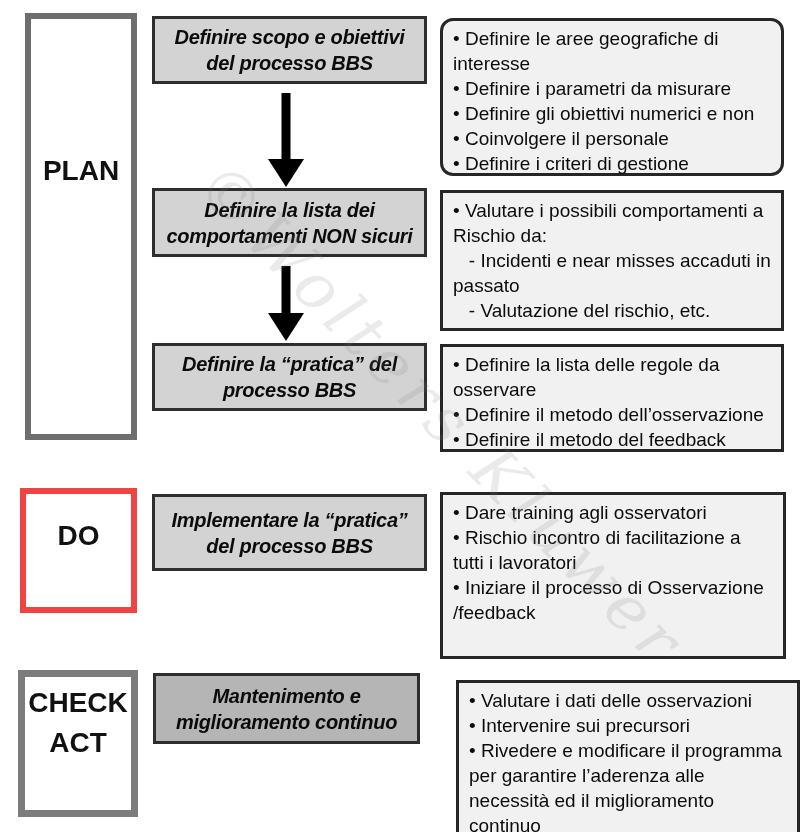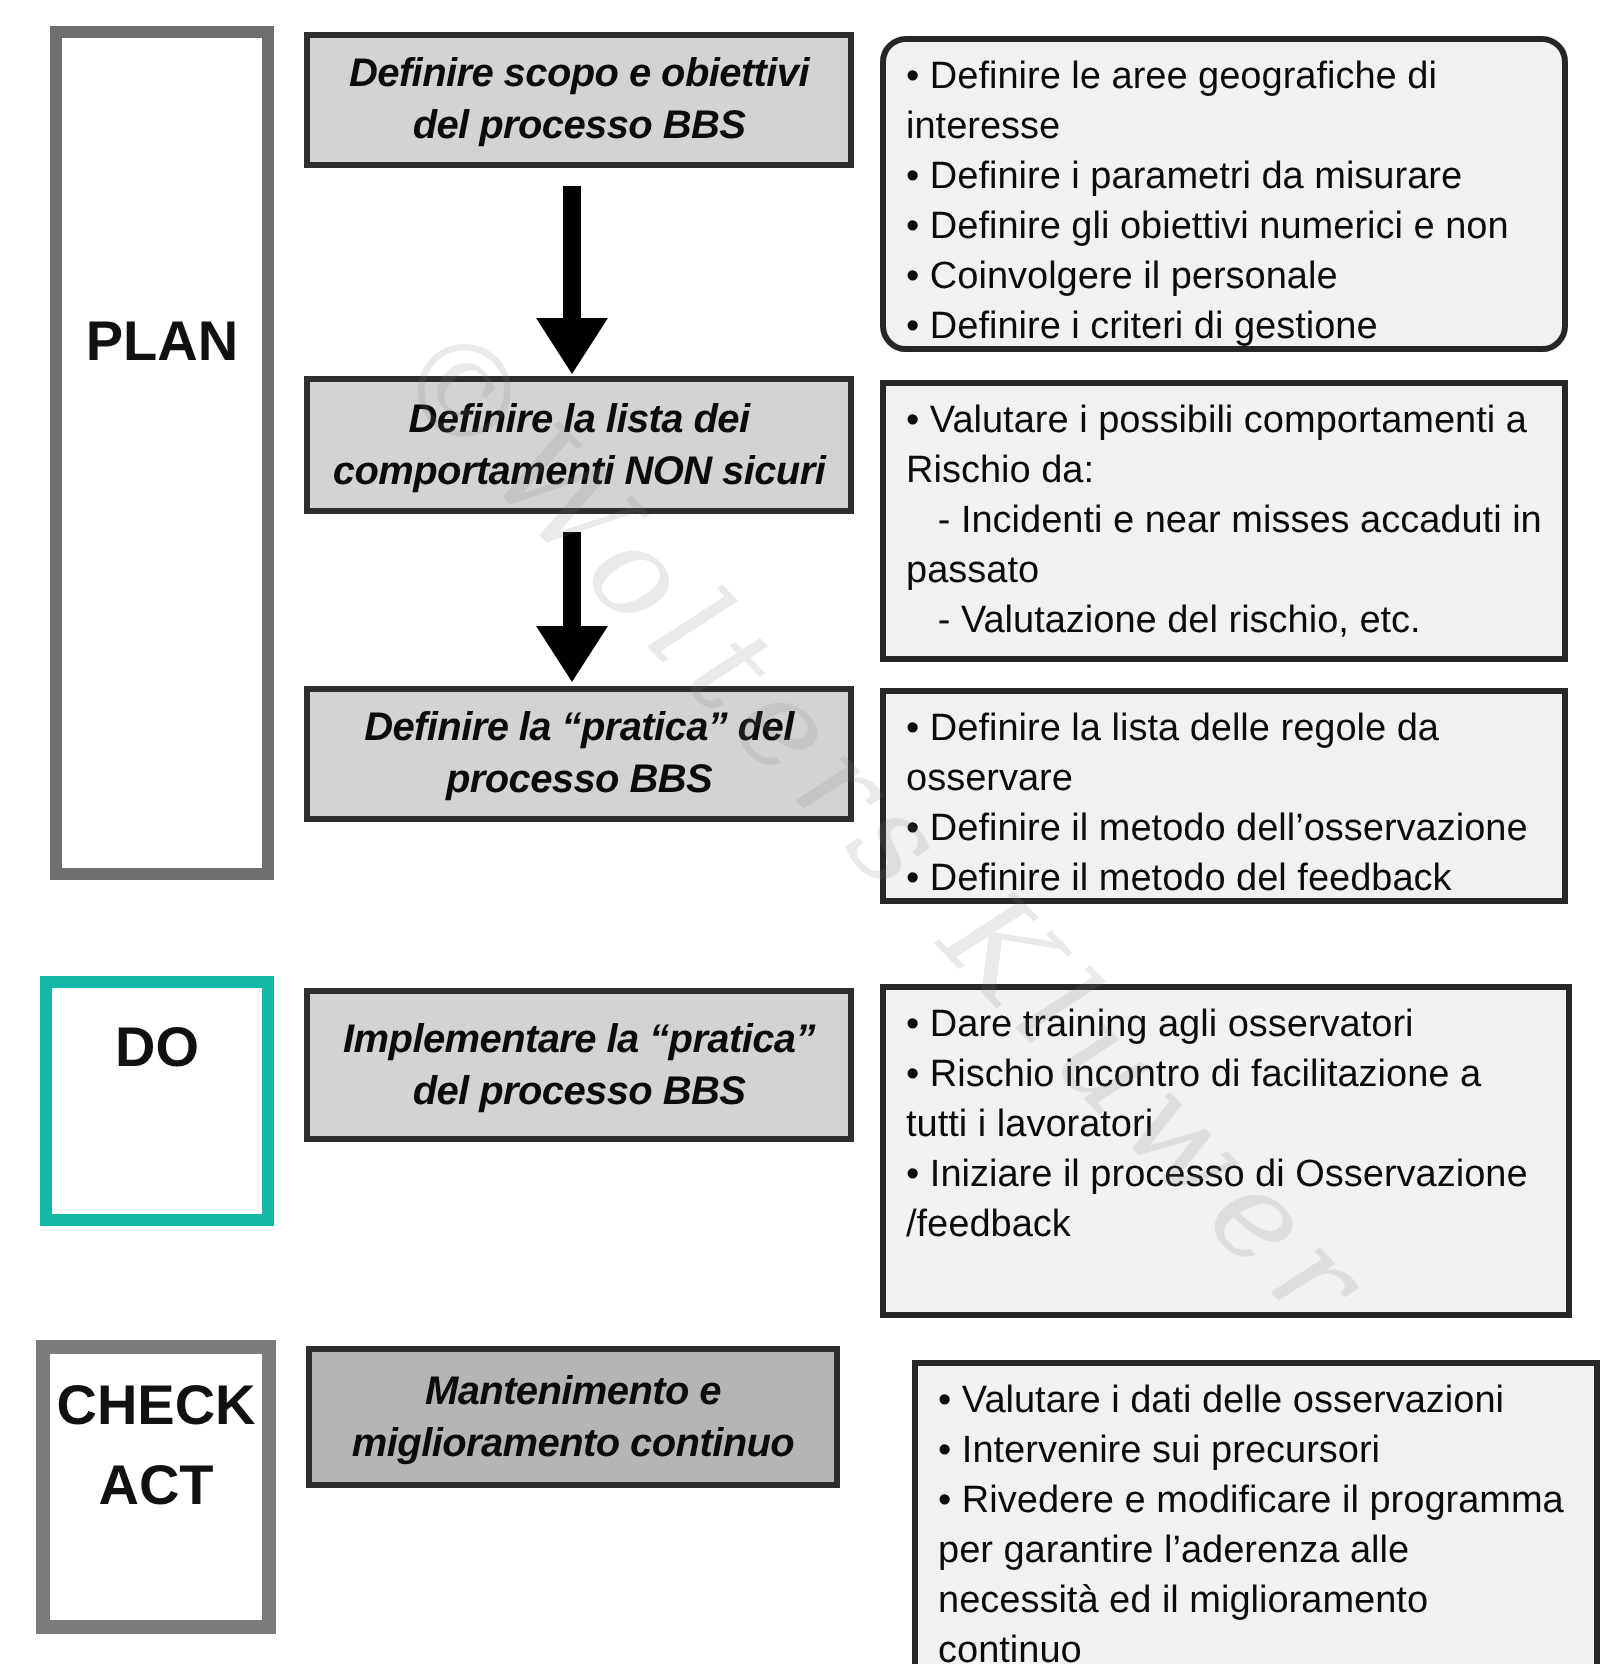--- a/index.html
+++ b/index.html
@@ -17,21 +17,21 @@
     background:#ffffff;
     display:flex;flex-direction:column;align-items:center;
     color:#111;
     font-weight:bold;
     font-size:28px;
     letter-spacing:0px;
     line-height:1.42;
     z-index:2;
   }
   .phase-plan{left:25px;top:13px;width:112px;height:427px;border:6px solid #6e6e6e;padding-top:132px;}
-  .phase-do{left:20px;top:488px;width:117px;height:125px;border:6px solid #14b8a6;padding-top:10px;}
+  .phase-do{left:20px;top:488px;width:117px;height:125px;border:6px solid #ef4444;padding-top:22px;}
   .phase-check{left:18px;top:670px;width:120px;height:147px;border:7px solid #7c7c7c;padding-top:6px;}
   
   .step-box{
     position:absolute;
     box-sizing:border-box;
     background:#d3d3d3;
     border:3px solid #2e2e2e;
     display:flex;align-items:center;justify-content:flex-start;
     text-align:center;
     font-weight:bold;font-style:italic;

